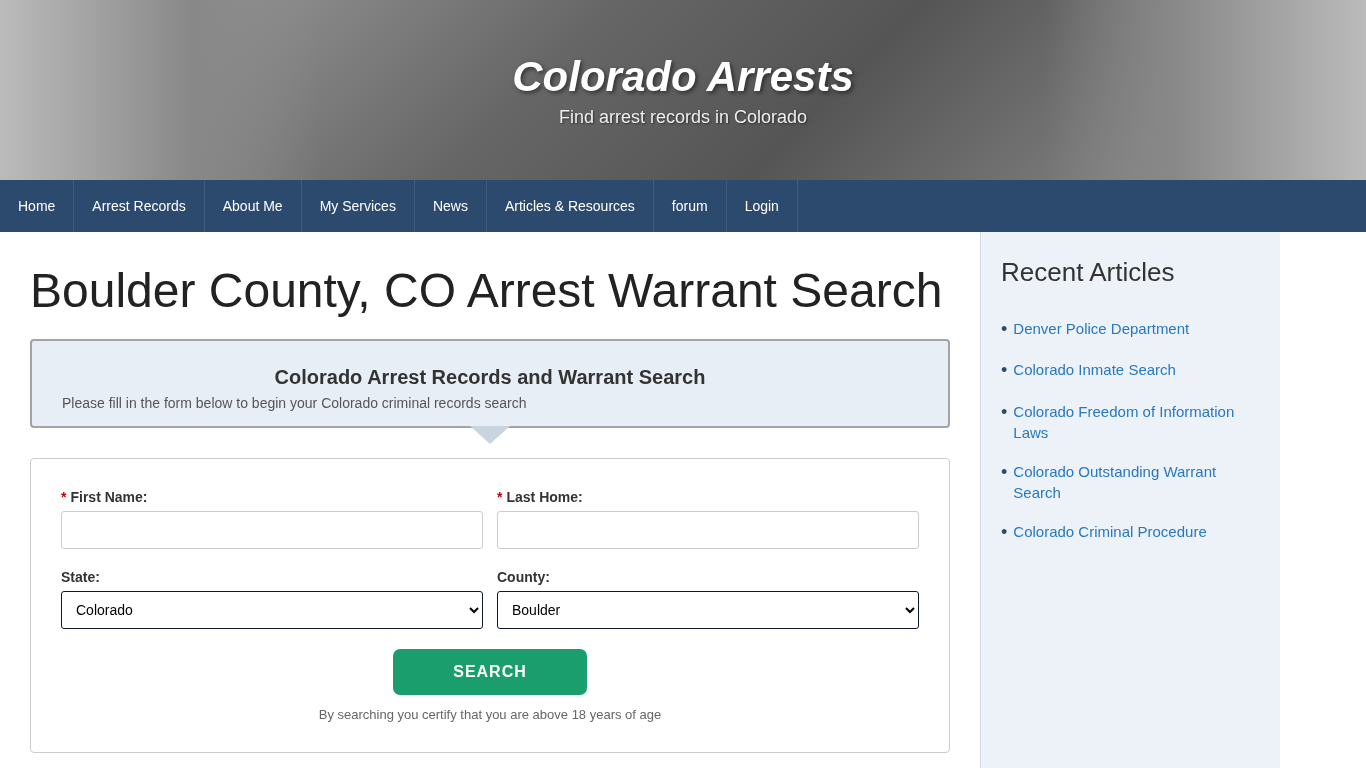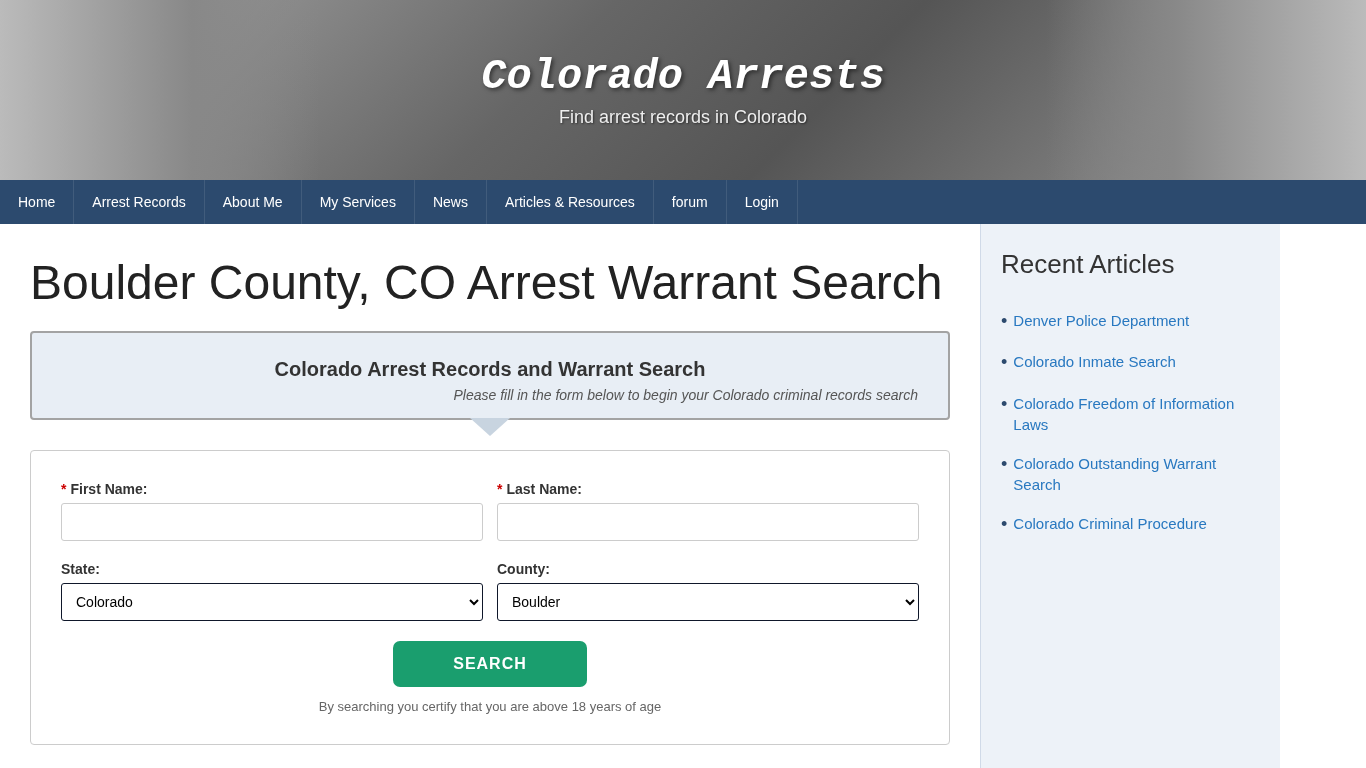--- a/index.html
+++ b/index.html
@@ -39,33 +39,33 @@
       position: relative;
       z-index: 1;
       text-align: center;
     }
     .site-title {
       font-size: 42px;
       font-style: italic;
       font-weight: bold;
       color: #fff;
       text-shadow: 2px 2px 4px rgba(0,0,0,0.5);
-      font-family: Liberation Mono, monospace;
+      font-family: Liberation Sans, sans-serif;
     }
     .site-subtitle {
       font-size: 18px;
       color: #eee;
       margin-top: 6px;
       text-shadow: 1px 1px 2px rgba(0,0,0,0.5);
     }
 
     
     nav {
       background: #2c4a6e;
-      height: 44px;
+      height: 52px;
       display: flex;
       align-items: stretch;
     }
     nav a {
       color: #fff;
       text-decoration: none;
       padding: 0 18px;
       display: flex;
       align-items: center;
       font-size: 14px;
@@ -107,22 +107,21 @@
     .search-box-title {
       font-size: 20px;
       font-weight: bold;
       color: #333;
       text-align: center;
       margin-bottom: 6px;
     }
     .search-box-subtitle {
       font-size: 14px;
       color: #555;
-      text-align: right;
-      font-style: italic;
+      text-align: left;
       margin-bottom: 0;
     }
     
     .search-container::after {
       content: '';
       position: absolute;
       bottom: -18px;
       left: 50%;
       transform: translateX(-50%);
       border-left: 20px solid transparent;
@@ -268,21 +267,21 @@
     <div class="form-area">
       <div class="form-row">
         <div class="form-group">
           <label class="form-label">
             <span class="required-star">*</span><span>First Name:</span>
           </label>
           <input type="text" class="form-input" style="">
         </div>
         <div class="form-group">
           <label class="form-label">
-            <span class="required-star">*</span><span>Last Name:</span>
+            <span class="required-star">*</span><span>Last Home:</span>
           </label>
           <input type="text" class="form-input" style="">
         </div>
       </div>
 
       <div class="form-row">
         <div class="form-group">
           <label class="form-label">State:</label>
           <select class="form-select">
             <option>Colorado</option>

